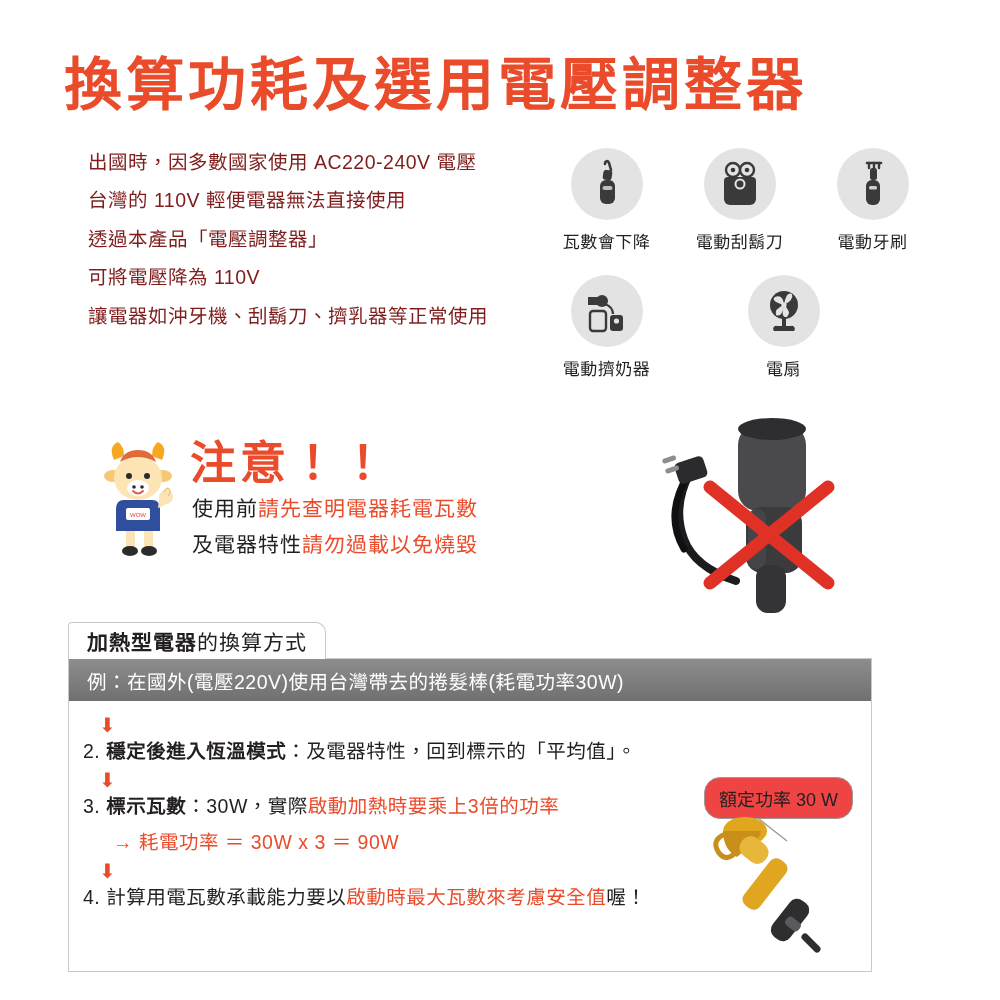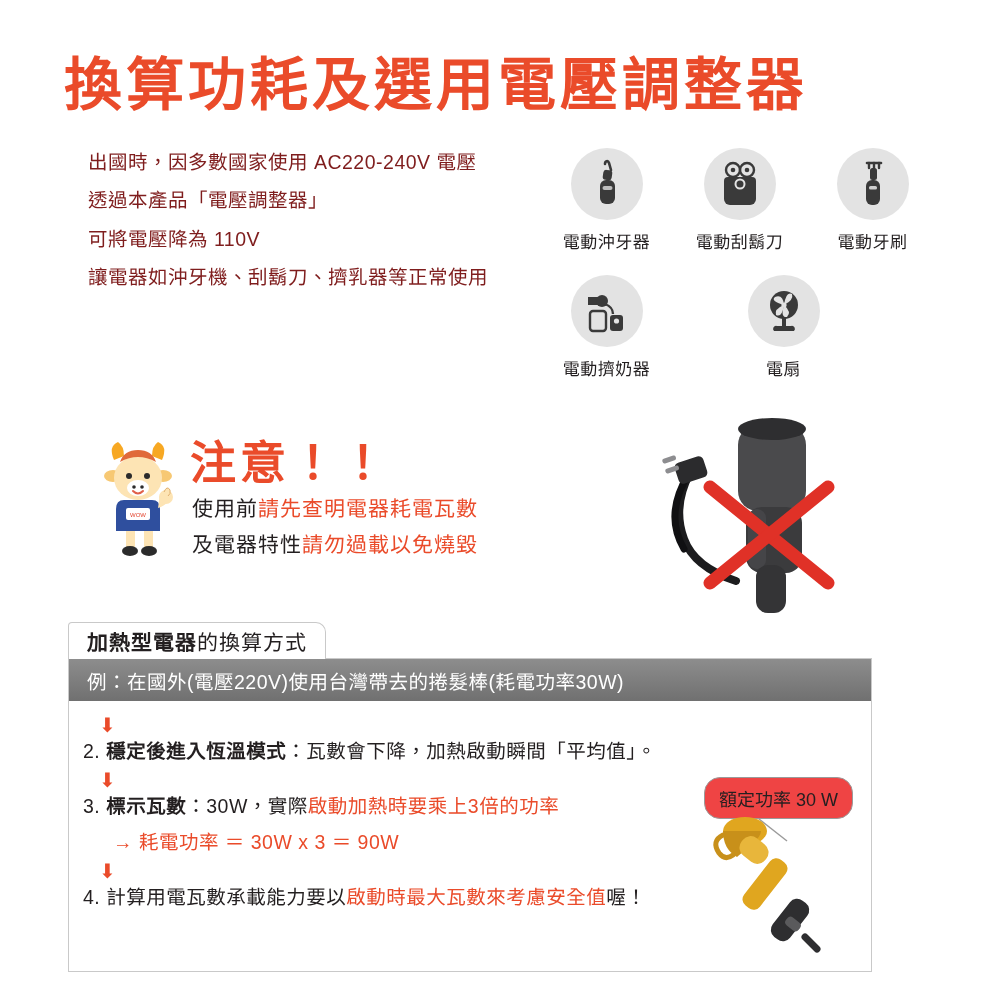--- a/index.html
+++ b/index.html
@@ -225,39 +225,40 @@
     height: 150px;
   }
 </style>
 </head>
 <body>
 
 <div class="title">換算功耗及選用電壓調整器</div>
 
 <div class="intro">
   <p>出國時，因多數國家使用 AC220-240V 電壓</p>
+  <p>台灣的 110V 輕便電器無法直接使用</p>
   <p>透過本產品「電壓調整器」</p>
   <p>可將電壓降為 110V</p>
   <p>讓電器如沖牙機、刮鬍刀、擠乳器等正常使用</p>
 </div>
 
 <div class="appliances">
 
   <div class="app-row first">
 
     <div class="app-cell">
       <div class="circle">
         <svg width="44" height="52" viewBox="0 0 44 52" aria-hidden="true">
           <path d="M20 6 C20 3 23 2 24 5 L26 12" stroke="#3a3a3a" stroke-width="2.6" fill="none" stroke-linecap="round"></path>
           <rect x="18" y="12" width="9" height="10" rx="3" fill="#3a3a3a" transform="rotate(8 22 17)"></rect>
           <rect x="15" y="22" width="15" height="24" rx="6" fill="#3a3a3a"></rect>
           <rect x="17.5" y="28" width="10" height="4" rx="2" fill="#bdbdbd"></rect>
         </svg>
       </div>
-      <div class="app-label">電動沖牙器</div>
+      <div class="app-label">瓦數會下降</div>
     </div>
 
     <div class="app-cell">
       <div class="circle">
         <svg width="44" height="52" viewBox="0 0 44 52" aria-hidden="true">
           <circle cx="15" cy="12" r="7" fill="none" stroke="#3a3a3a" stroke-width="2.4"></circle>
           <circle cx="29" cy="12" r="7" fill="none" stroke="#3a3a3a" stroke-width="2.4"></circle>
           <circle cx="15" cy="12" r="2.3" fill="#3a3a3a"></circle>
           <circle cx="29" cy="12" r="2.3" fill="#3a3a3a"></circle>
           <path d="M10 19 h24 a4 4 0 0 1 4 4 v18 a6 6 0 0 1 -6 6 h-20 a6 6 0 0 1 -6 -6 v-18 a4 4 0 0 1 4 -4 z" fill="#3a3a3a"></path>
@@ -401,21 +402,21 @@
 
     <div class="panel-header">例：在國外(電壓220V)使用台灣帶去的捲髮棒(耗電功率30W)</div>
 
     <div class="steps">
 
 
       <p class="arrow">⬇</p>
 
       <p class="step">
         <span>2.</span>
-        <span class="b">穩定後進入恆溫模式</span><span>：瓦數會下降，加熱啟動瞬間「平均值」。</span>
+        <span class="b">穩定後進入恆溫模式</span><span>：及電器特性，回到標示的「平均值」。</span>
       </p>
 
       <p class="arrow">⬇</p>
 
       <p class="step">
         <span>3.</span>
         <span class="b">標示瓦數</span><span>：30W，實際</span><span class="or">啟動加熱時要乘上3倍的功率</span>
       </p>
 
       <p class="substep">

